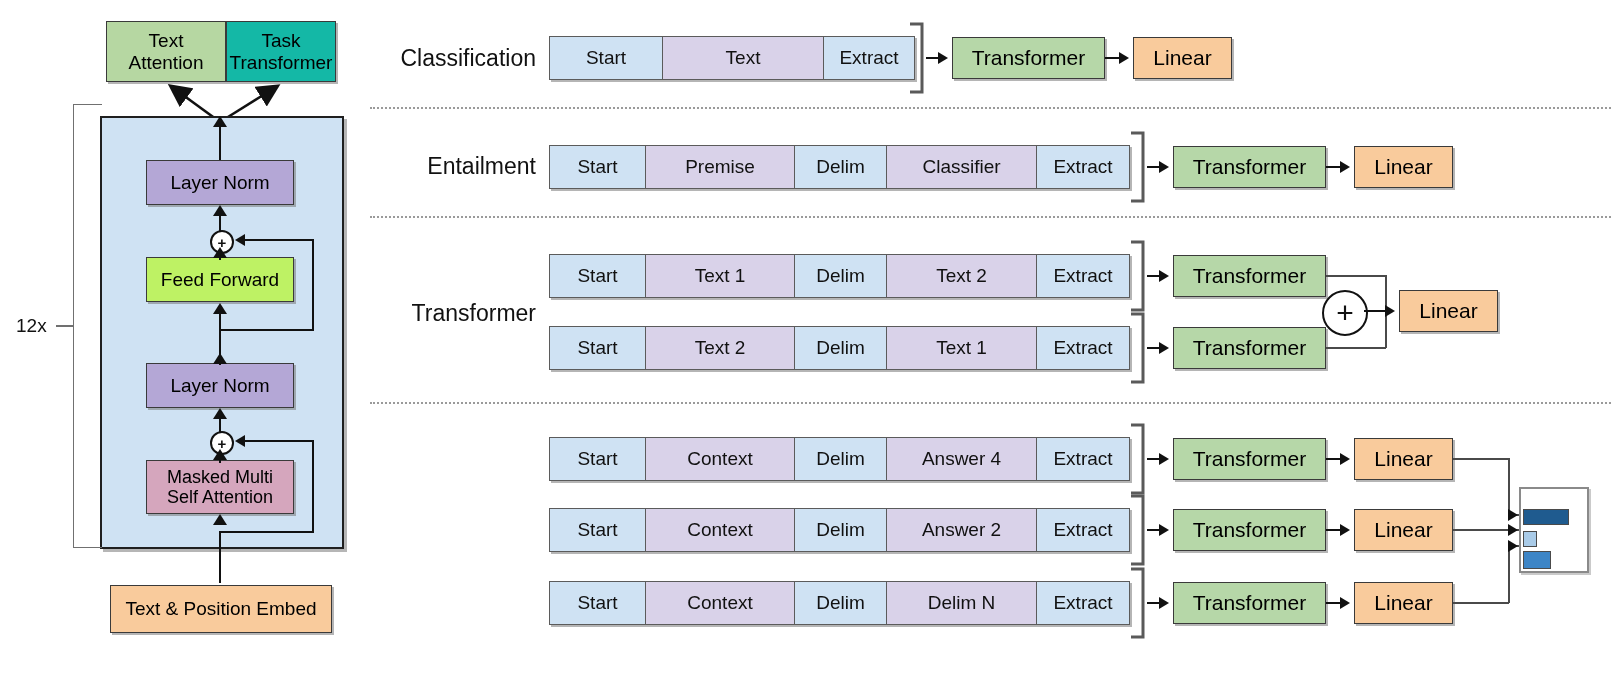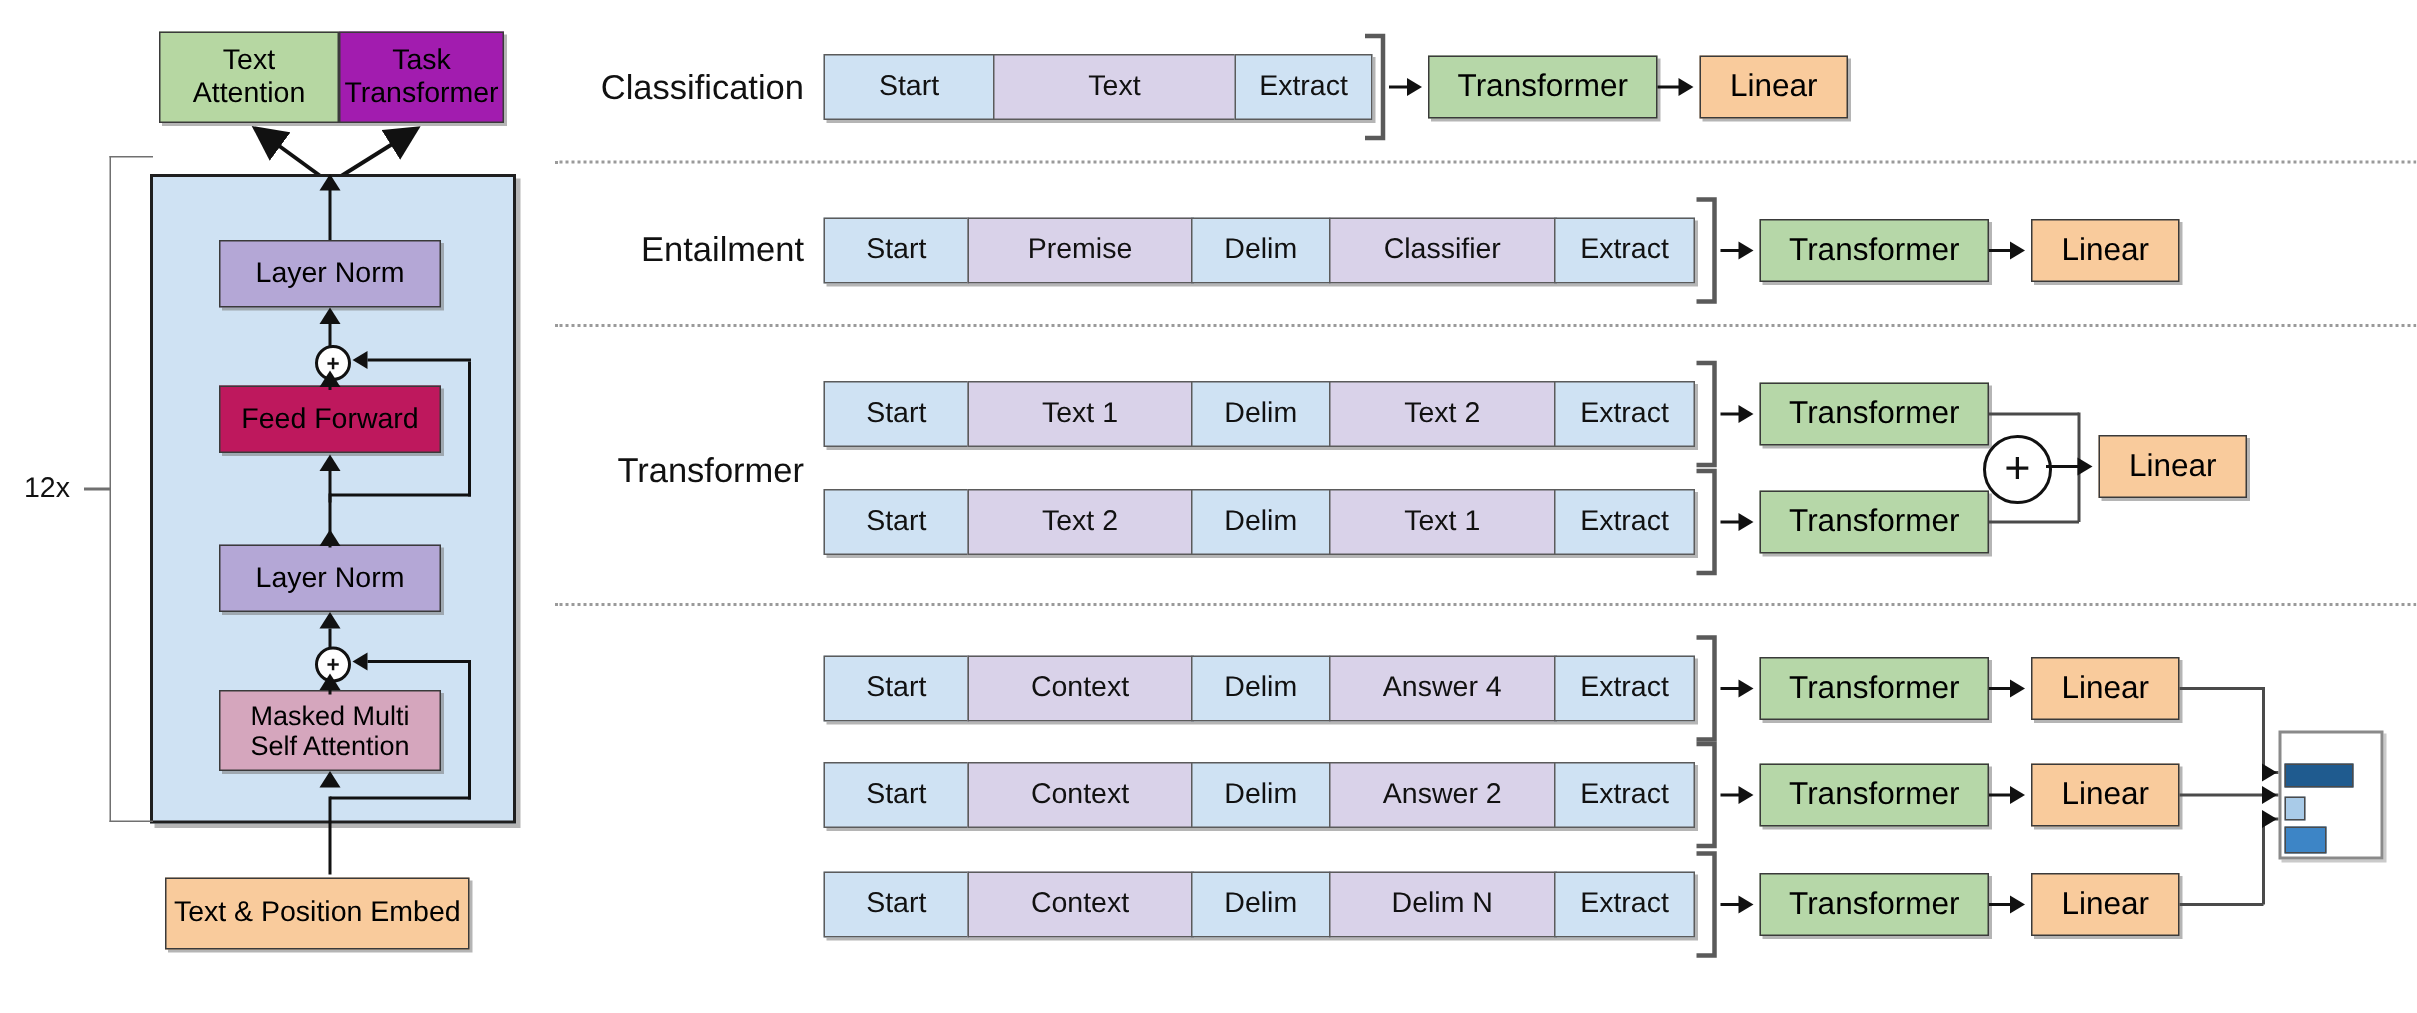--- a/index.html
+++ b/index.html
@@ -12,24 +12,24 @@
     position:absolute;box-sizing:border-box;
     border:1.6px solid #3a3a3a;
     display:flex;align-items:center;justify-content:center;
     text-align:center;color:#000;line-height:1.12;
     font-family:"Liberation Sans","DejaVu Sans",sans-serif;
   }
   .shadow{box-shadow:2px 2px 0 0 rgba(120,120,120,.55);}
 
   
   .c-greenlight{background:#b6d7a2;}
-  .c-greendark{background:#a21caf;text-align:center;}
+  .c-greendark{background:#14b8a6;text-align:center;}
   .c-green{background:#b6d7a8;}
   .c-purple{background:#b4a7d6;}
-  .c-yellow{background:#be185d;}
+  .c-yellow{background:#bef264;}
   .c-pink{background:#d5a6bd;}
   .c-orange{background:#f9cb9c;}
   .c-tokblue{background:#cfe2f3;}
   .c-tokpurple{background:#d9d2e9;}
 
   
   #decoder-block{
     position:absolute;background:#cfe2f3;border:2px solid #1f1f1f;
     box-shadow:3px 3px 0 0 rgba(110,110,110,.5);
   }
@@ -177,21 +177,21 @@
     <div>
       <div>Masked Multi</div>
       <div>Self Attention</div>
     </div>
   </div>
   <div class="vline" style="left:219px;top:454px;height:9px;"></div>
   <div class="arrowup" style="left:213px;top:449px;"></div>
   <div class="vline" style="left:219px;top:531px;height:52px;"></div>
   <div class="arrowup" style="left:213px;top:514px;"></div>
 
-  <div class="node c-orange shadow" style="left:110px;top:585px;width:203px;height:48px;font-size:19px;">
+  <div class="node c-orange shadow" style="left:110px;top:585px;width:222px;height:48px;font-size:19px;">
     <span>Text &amp; Position Embed</span>
   </div>
 
   <div id="bracket12x" style="left:73px;top:104px;width:28px;height:442px;"></div>
   <div id="bracket12x-tick" style="left:56px;top:325px;width:18px;"></div>
   <div id="label-12x" style="left:16px;top:315px;">12x</div>
 
   <div class="dotsep" style="left:370px;top:107px;width:1241px;"></div>
   <div class="dotsep" style="left:370px;top:216px;width:1241px;"></div>
   <div class="dotsep" style="left:370px;top:402px;width:1241px;"></div>

